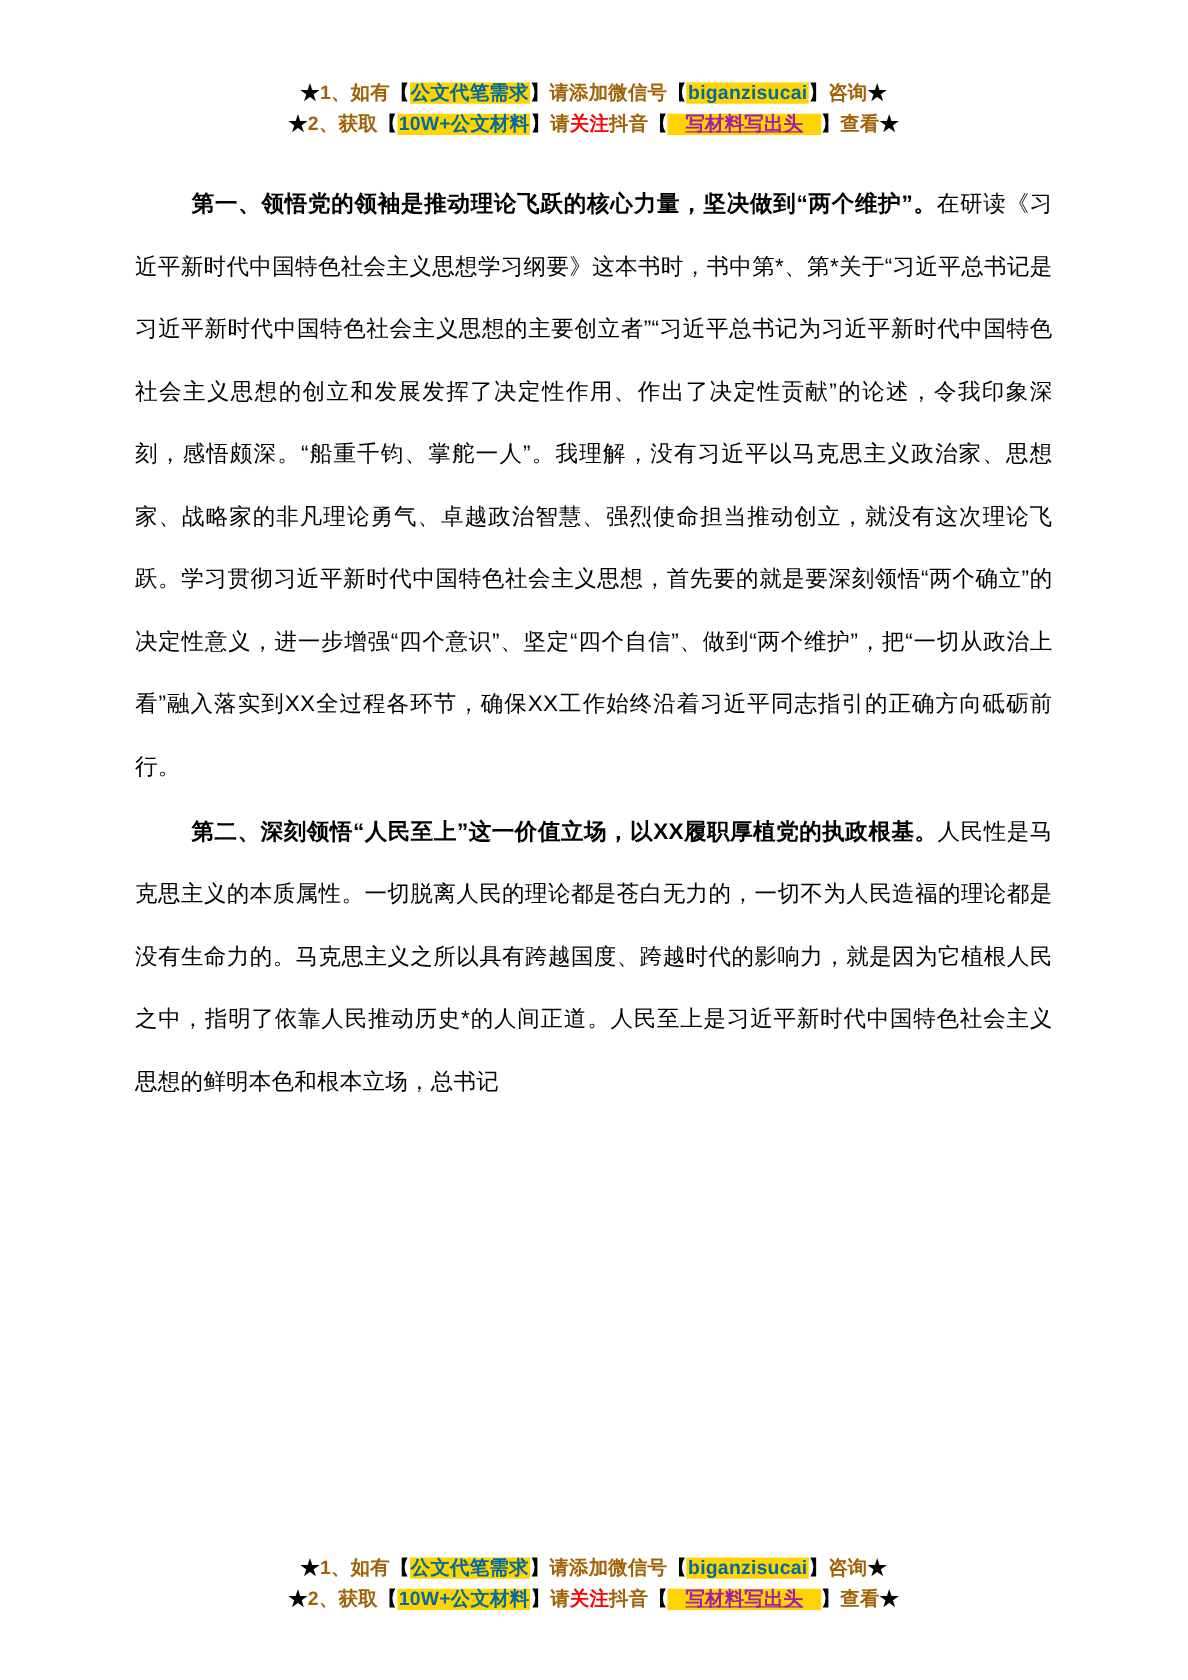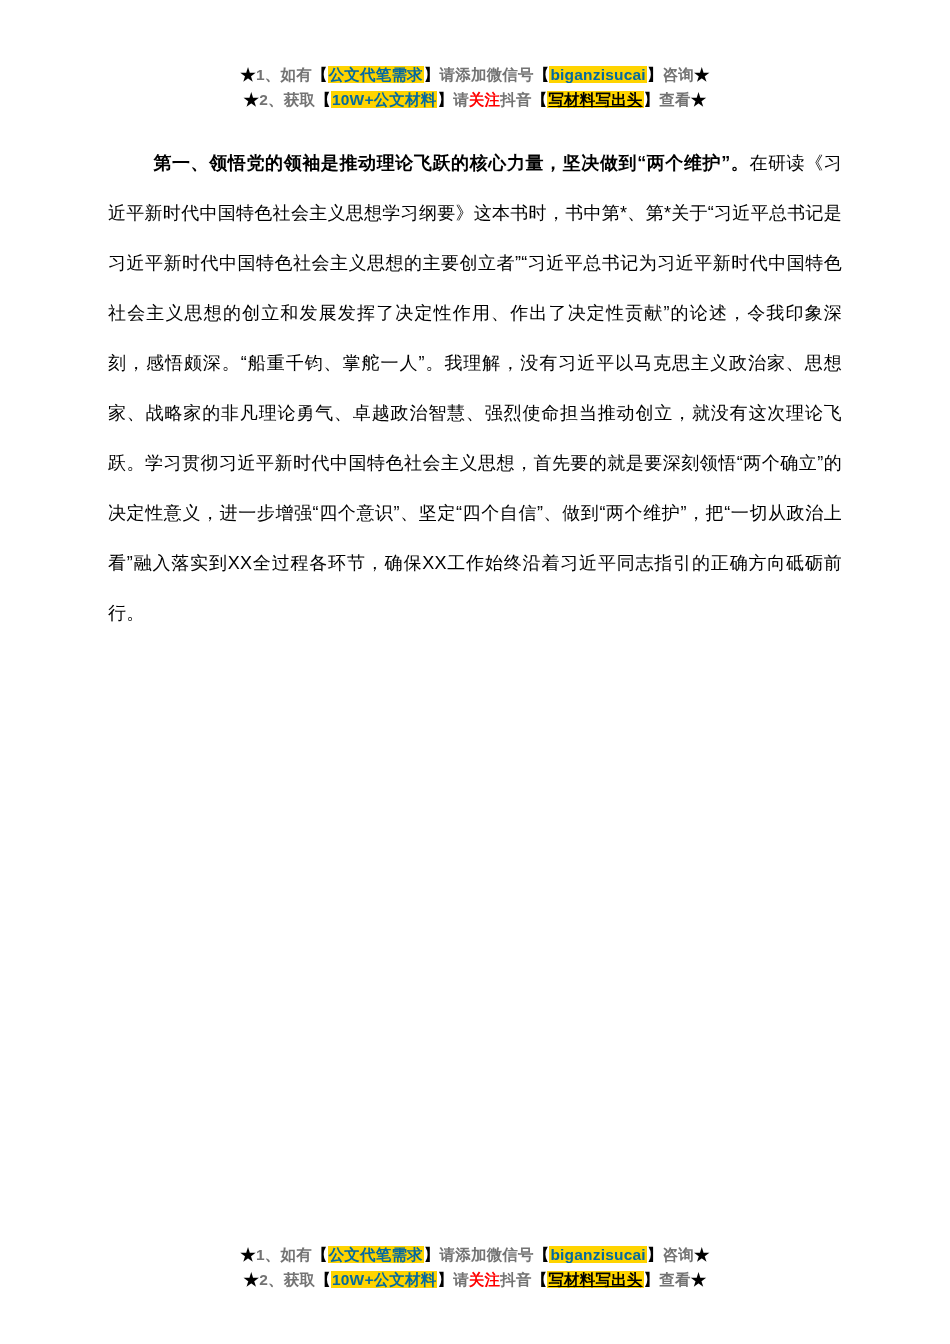--- a/index.html
+++ b/index.html
@@ -25,31 +25,31 @@
   
   .banner {
     text-align: center;
     font-size: 15.5px;
     font-weight: bold;
     line-height: 25px;
     letter-spacing: 0.2px;
     white-space: nowrap;
   }
   .banner .star { color: #000; }
-  .banner .plain { color: #737373; }
+  .banner .plain { color: #a16207; }
   .banner .hl-yellow {
     background: #ffd400;
     color: #0369a1;
     padding: 0 1px;
   }
   .banner .hl-yellow-red-under {
     background: #ffd400;
-    color: #000000;
+    color: #a21caf;
     text-decoration: underline;
-    padding: 0 1px;
+    padding: 0 14px;
   }
   .banner .red-under {
     color: #ff0000;
   }
   .banner .bracket { color: #000; }
 
   .banner-top {
     margin-bottom: 26px;
   }
   .banner-bottom {
@@ -82,20 +82,21 @@
     <div>
       <span class="star">★</span><span class="plain">1、如有</span><span class="bracket">【</span><span class="hl-yellow">公文代笔需求</span><span class="bracket">】</span><span class="plain">请添加微信号</span><span class="bracket">【</span><span class="hl-yellow">biganzisucai</span><span class="bracket">】</span><span class="plain">咨询</span><span class="star">★</span>
     </div>
     <div>
       <span class="star">★</span><span class="plain">2、获取</span><span class="bracket">【</span><span class="hl-yellow">10W+公文材料</span><span class="bracket">】</span><span class="plain">请</span><span class="red-under">关注</span><span class="plain">抖音</span><span class="bracket">【</span><span class="hl-yellow-red-under">写材料写出头</span><span class="bracket">】</span><span class="plain">查看</span><span class="star">★</span>
     </div>
   </div>
 
   <p class="para"><span class="indent"></span><b>第一、领悟党的领袖是推动理论飞跃的核心力量，坚决做到“两个维护”。</b><span>在研读《习近平新时代中国特色社会主义思想学习纲要》这本书时，书中第*、第*关于“习近平总书记是习近平新时代中国特色社会主义思想的主要创立者”“习近平总书记为习近平新时代中国特色社会主义思想的创立和发展发挥了决定性作用、作出了决定性贡献”的论述，令我印象深刻，感悟颇深。“船重千钧、掌舵一人”。我理解，没有习近平以马克思主义政治家、思想家、战略家的非凡理论勇气、卓越政治智慧、强烈使命担当推动创立，就没有这次理论飞跃。学习贯彻习近平新时代中国特色社会主义思想，首先要的就是要深刻领悟“两个确立”的决定性意义，进一步增强“四个意识”、坚定“四个自信”、做到“两个维护”，把“一切从政治上看”融入落实到XX全过程各环节，确保XX工作始终沿着习近平同志指引的正确方向砥砺前行。</span></p>
 
+  <p class="para para2"><span class="indent"></span><b>第二、深刻领悟“人民至上”这一价值立场，以XX履职厚植党的执政根基。</b><span>人民性是马克思主义的本质属性。一切脱离人民的理论都是苍白无力的，一切不为人民造福的理论都是没有生命力的。马克思主义之所以具有跨越国度、跨越时代的影响力，就是因为它植根人民之中，指明了依靠人民推动历史*的人间正道。人民至上是习近平新时代中国特色社会主义思想的鲜明本色和根本立场，总书记</span></p>
 
   <div class="banner banner-bottom">
     <div>
       <span class="star">★</span><span class="plain">1、如有</span><span class="bracket">【</span><span class="hl-yellow">公文代笔需求</span><span class="bracket">】</span><span class="plain">请添加微信号</span><span class="bracket">【</span><span class="hl-yellow">biganzisucai</span><span class="bracket">】</span><span class="plain">咨询</span><span class="star">★</span>
     </div>
     <div>
       <span class="star">★</span><span class="plain">2、获取</span><span class="bracket">【</span><span class="hl-yellow">10W+公文材料</span><span class="bracket">】</span><span class="plain">请</span><span class="red-under">关注</span><span class="plain">抖音</span><span class="bracket">【</span><span class="hl-yellow-red-under">写材料写出头</span><span class="bracket">】</span><span class="plain">查看</span><span class="star">★</span>
     </div>
   </div>
 

